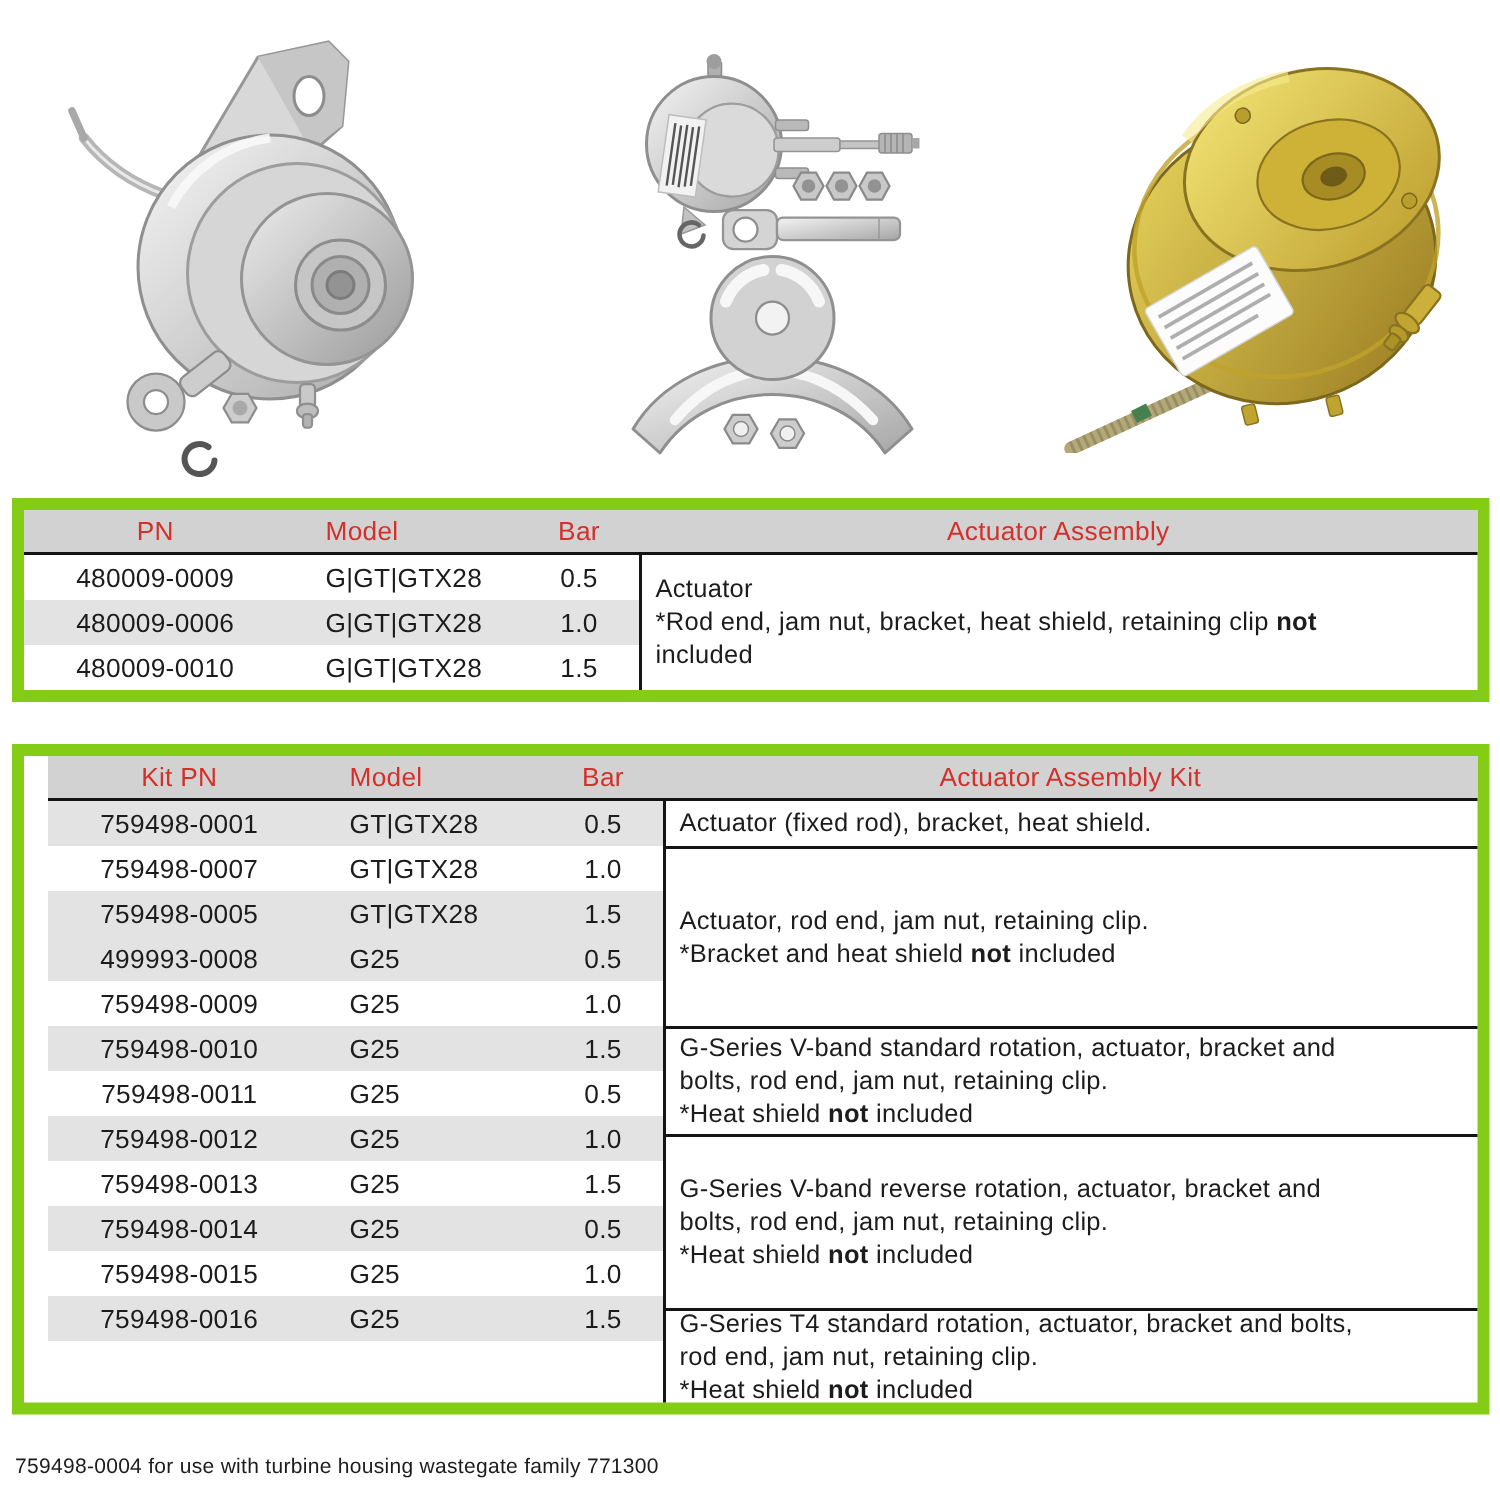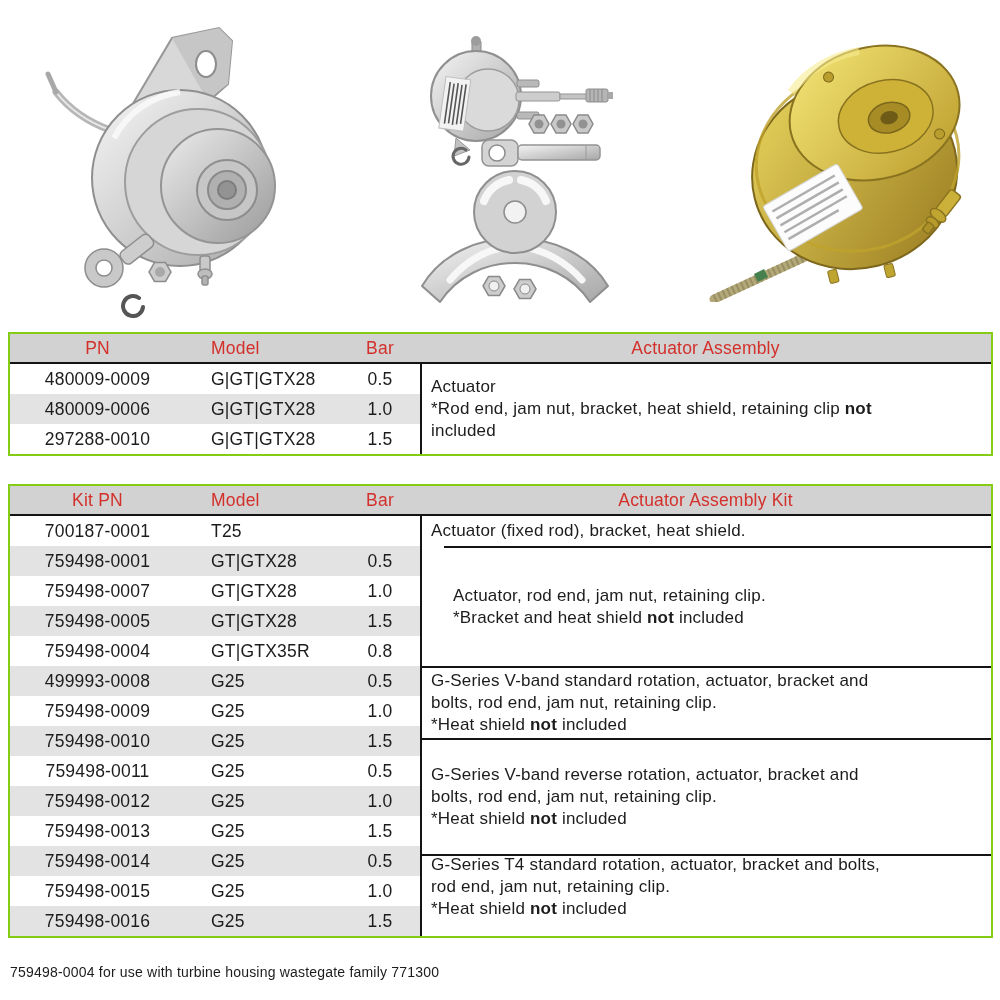--- a/index.html
+++ b/index.html
@@ -4,41 +4,41 @@
 <style>
   html,body{margin:0;padding:0;background:#fff;}
   body{width:1000px;height:1000px;font-family:"Liberation Sans",sans-serif;color:#1c1c1c;position:relative;}
 
   
   .photos{position:relative;width:1000px;height:330px;background:#fff;}
   .photo{position:absolute;}
 
   
   .tables{padding-left:8px;}
-  .spec-table{width:985px;border:2px solid #84cc16;box-sizing:border-box;background:#fff;}
+  .spec-table{width:985px;border:8px solid #84cc16;box-sizing:border-box;background:#fff;}
   .t-head{display:flex;align-items:center;background:#d2d2d2;border-bottom:2px solid #141414;height:30px;box-sizing:border-box;}
   .th{color:#d3302b;font-size:17.5px;letter-spacing:.2px;}
   .th-pn{width:175px;text-align:center;}
   .th-model{width:155px;box-sizing:border-box;padding-left:26px;}
   .th-bar{width:80px;text-align:center;}
   .th-desc{flex:1;text-align:center;}
   .t-body{display:flex;justify-content:space-between;}
   .t-left{width:412px;box-sizing:border-box;border-right:2px solid #141414;}
   .tr{display:flex;align-items:center;height:30px;font-size:17.5px;letter-spacing:.2px;}
   .tr.alt{background:#e3e3e3;}
   .td-pn{width:175px;text-align:center;}
   .td-model{width:155px;box-sizing:border-box;padding-left:26px;}
   .td-bar{width:80px;text-align:center;}
   .t-right{flex:1;display:flex;flex-direction:column;}
   .desc-box{box-sizing:border-box;display:flex;flex-direction:column;justify-content:center;
             padding:0 10px 0 9px;font-size:17px;line-height:22px;letter-spacing:.2px;}
   .desc-box + .desc-box{border-top:2px solid #141414;}
   .desc-line{display:block;}
   #table-0{margin-top:2px;}
-  #table-1{margin-top:28px;}
+  #table-1{margin-top:28px;padding-left:16px;}
 
   
   .footnote{margin:26px 0 0 10px;font-size:14px;letter-spacing:.2px;color:#1c1c1c;}
 </style>
 </head>
 <body>
 
 <div class="page">
 
   <div class="photos">
@@ -215,21 +215,21 @@
               <div class="td td-pn">480009-0009</div>
               <div class="td td-model">G|GT|GTX28</div>
               <div class="td td-bar">0.5</div>
             </div>
             <div class="tr alt">
               <div class="td td-pn">480009-0006</div>
               <div class="td td-model">G|GT|GTX28</div>
               <div class="td td-bar">1.0</div>
             </div>
             <div class="tr">
-              <div class="td td-pn">297288-0010</div>
+              <div class="td td-pn">480009-0010</div>
               <div class="td td-model">G|GT|GTX28</div>
               <div class="td td-bar">1.5</div>
             </div>
           </div>
           <div class="t-right">
             <div class="desc-box" style="height: 90px;">
               <div class="desc-line">Actuator</div>
               <div class="desc-line">*Rod end, jam nut, bracket, heat shield, retaining clip <b>not</b></div>
               <div class="desc-line">included</div>
             </div>
@@ -238,44 +238,34 @@
       </div>
     <div class="spec-table" id="table-1">
         <div class="t-head">
           <div class="th th-pn">Kit PN</div>
           <div class="th th-model">Model</div>
           <div class="th th-bar">Bar</div>
           <div class="th th-desc">Actuator Assembly Kit</div>
         </div>
         <div class="t-body">
           <div class="t-left">
-            <div class="tr">
-              <div class="td td-pn">700187-0001</div>
-              <div class="td td-model">T25</div>
-              <div class="td td-bar"></div>
-            </div>
             <div class="tr alt">
               <div class="td td-pn">759498-0001</div>
               <div class="td td-model">GT|GTX28</div>
               <div class="td td-bar">0.5</div>
             </div>
             <div class="tr">
               <div class="td td-pn">759498-0007</div>
               <div class="td td-model">GT|GTX28</div>
               <div class="td td-bar">1.0</div>
             </div>
             <div class="tr alt">
               <div class="td td-pn">759498-0005</div>
               <div class="td td-model">GT|GTX28</div>
               <div class="td td-bar">1.5</div>
-            </div>
-            <div class="tr">
-              <div class="td td-pn">759498-0004</div>
-              <div class="td td-model">GT|GTX35R</div>
-              <div class="td td-bar">0.8</div>
             </div>
             <div class="tr alt">
               <div class="td td-pn">499993-0008</div>
               <div class="td td-model">G25</div>
               <div class="td td-bar">0.5</div>
             </div>
             <div class="tr">
               <div class="td td-pn">759498-0009</div>
               <div class="td td-model">G25</div>
               <div class="td td-bar">1.0</div>
@@ -313,21 +303,21 @@
             <div class="tr alt">
               <div class="td td-pn">759498-0016</div>
               <div class="td td-model">G25</div>
               <div class="td td-bar">1.5</div>
             </div>
           </div>
           <div class="t-right">
             <div class="desc-box" style="height: 30px;">
               <div class="desc-line">Actuator (fixed rod), bracket, heat shield.</div>
             </div>
-            <div class="desc-box" style="height: 120px; margin-left: 22px;">
+            <div class="desc-box" style="height: 120px;">
               <div class="desc-line">Actuator, rod end, jam nut, retaining clip.</div>
               <div class="desc-line">*Bracket and heat shield <b>not</b> included</div>
             </div>
             <div class="desc-box" style="height: 72px;">
               <div class="desc-line">G-Series V-band standard rotation, actuator, bracket and</div>
               <div class="desc-line">bolts, rod end, jam nut, retaining clip.</div>
               <div class="desc-line">*Heat shield <b>not</b> included</div>
             </div>
             <div class="desc-box" style="height: 116px;">
               <div class="desc-line">G-Series V-band reverse rotation, actuator, bracket and</div>

